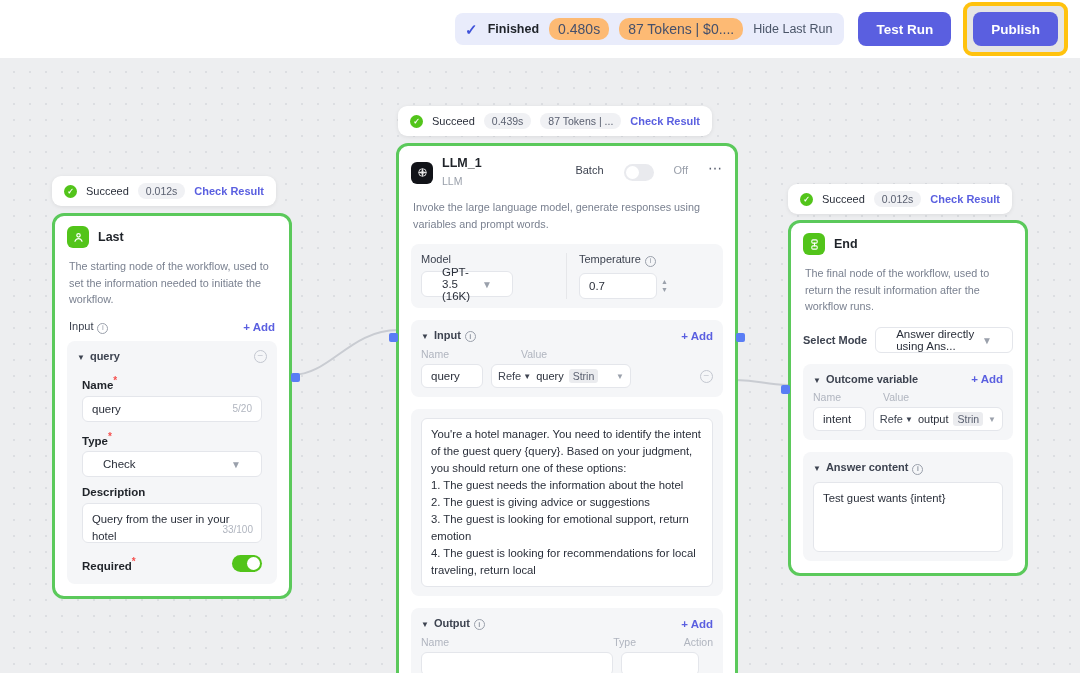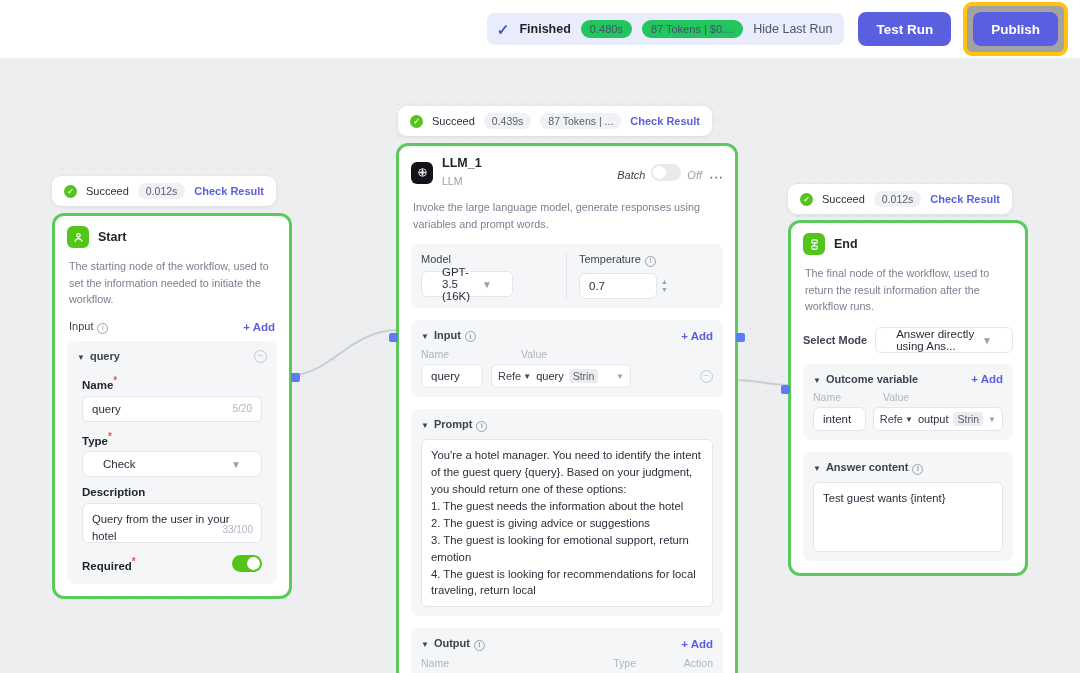--- a/index.html
+++ b/index.html
@@ -20,36 +20,36 @@
     padding-right: 12px;
   }
   .run-status {
     display: flex; align-items: center; gap: 10px;
     background: #e9ecfb; border-radius: 8px;
     height: 32px; padding: 0 12px 0 10px;
   }
   .check-mark { color: #3f52d9; font-size: 15px; line-height: 1; font-weight: 700; }
   .status-label { font-size: 12.5px; font-weight: 700; color: #1f2329; }
   .status-pill {
-    background: #22c55e; color: #45506b; font-size: 11px;
+    background: #fdba74; color: #45506b; font-size: 14px;
     border-radius: 10px; padding: 3px 9px; white-space: nowrap;
   }
   .hide-run { font-size: 12.5px; color: #4a5568; cursor: pointer; }
 
   .btn {
     height: 34px; border-radius: 8px; border: none;
     font-size: 13.5px; font-weight: 600; color: #fff;
     background: #5a5fe0; padding: 0 18px; cursor: pointer;
     font-family: "Liberation Sans", sans-serif;
   }
   .btn-test { margin-left: 14px; }
   .publish-wrap {
     margin-left: 12px; padding: 6px;
     border: 4px solid #ffc20e; border-radius: 9px;
-    background: #a3a3a3; display: inline-flex;
+    background: #e5e5e5; display: inline-flex;
   }
 
   
   .canvas {
     position: absolute; left: 0; top: 58px; width: 1080px; height: 615px;
     background-color: #edeef0;
     background-image: radial-gradient(#dcdee2 1.1px, transparent 1.2px);
     background-size: 16px 16px;
     background-position: 6px 6px;
   }
@@ -138,21 +138,21 @@
     color: #fff; font-size: 8px; font-weight: 700; flex: none;
   }
   .chip-text { font-size: 11px; color: #2a2f3a; }
   .chip-pill { background: #f0f1f4; color: #5a6070; font-size: 10.5px; border-radius: 9px; padding: 2px 8px; text-align: center; }
   .chip-link { font-size: 11px; color: #5a5fe0; font-weight: 700; cursor: pointer; }
 
   .handle {
     position: absolute; width: 9px; height: 9px; background: #5a7df5;
     border-radius: 2px; z-index: 12;
   }
-  .batch-wrap { margin-left: auto; display: flex; align-items: flex-end; gap: 6px; font-style: italic; }
+  .batch-wrap { margin-left: auto; display: flex; align-items: flex-start; gap: 20px; }
   .batch-label { font-size: 11px; color: #3d4350; }
   .off-label { font-size: 11px; color: #9aa0ab; }
   .dots { color: #5a6070; font-size: 14px; letter-spacing: 1px; line-height: 8px; cursor: pointer; }
 
   .kv-head { display: flex; font-size: 10.5px; color: #b0b5bf; margin-bottom: 4px; }
   .tagbox {
     background: #fff; border: 1px solid #e4e6eb; border-radius: 6px;
     height: 24px; display: flex; align-items: center; padding: 0 6px; gap: 5px;
     font-size: 11px; color: #2a2f3a;
   }
@@ -193,21 +193,21 @@
 
   <div class="node" style="left:52px; top:155px; width:240px;">
     <div class="node-card">
       <div class="node-head">
         <span class="node-icon">
           <svg width="13" height="13" viewBox="0 0 24 24" fill="none" stroke="#ffffff" stroke-width="2.2" stroke-linecap="round">
             <circle cx="12" cy="8" r="3.2"></circle>
               <path d="M5.5 19c1.4-3.4 4-5 6.5-5s5.1 1.6 6.5 5"></path>
           </svg>
         </span>
-        <span class="node-title">Start</span>
+        <span class="node-title">Last</span>
       </div>
       <div class="node-desc">The starting node of the workflow, used to set the information needed to initiate the workflow.</div>
 
       <div class="row-between" style="padding:0 14px 7px 14px;">
         <span class="sec-label"><span>Input</span><i class="info-i">i</i></span>
         <span class="add-link">+ Add</span>
       </div>
 
       <div class="panel" style="padding:9px 10px 12px 10px;">
         <div class="row-between" style="margin-bottom:12px;">
@@ -317,21 +317,20 @@
               </span>
             <span>query</span>
             <span class="tag-grey">Strin</span>
             <span style="font-size:8px;color:#9aa0ab;margin-left:auto;">▼</span>
           </div>
           <span class="minus-circle" style="margin-left:auto;">−</span>
         </div>
       </div>
 
       <div class="panel" style="padding:9px 10px;">
-        <div class="sec-label" style="font-weight:700; margin-bottom:7px;"><span class="caret">▼</span><span>Prompt</span><i class="info-i">i</i></div>
         <div class="textarea" style="white-space:pre-line; line-height:1.5;">You're a hotel manager. You need to identify the intent of the guest query {query}. Based on your judgment, you should return one of these options:
 1. The guest needs the information about the hotel
 2. The guest is giving advice or suggestions
 3. The guest is looking for emotional support, return emotion
 4. The guest is looking for recommendations for local traveling, return local</div>
       </div>
 
       <div class="panel" style="padding:9px 10px;">
         <div class="row-between">
           <span class="sec-label" style="font-weight:700;"><span class="caret">▼</span><span>Output</span><i class="info-i">i</i></span>

